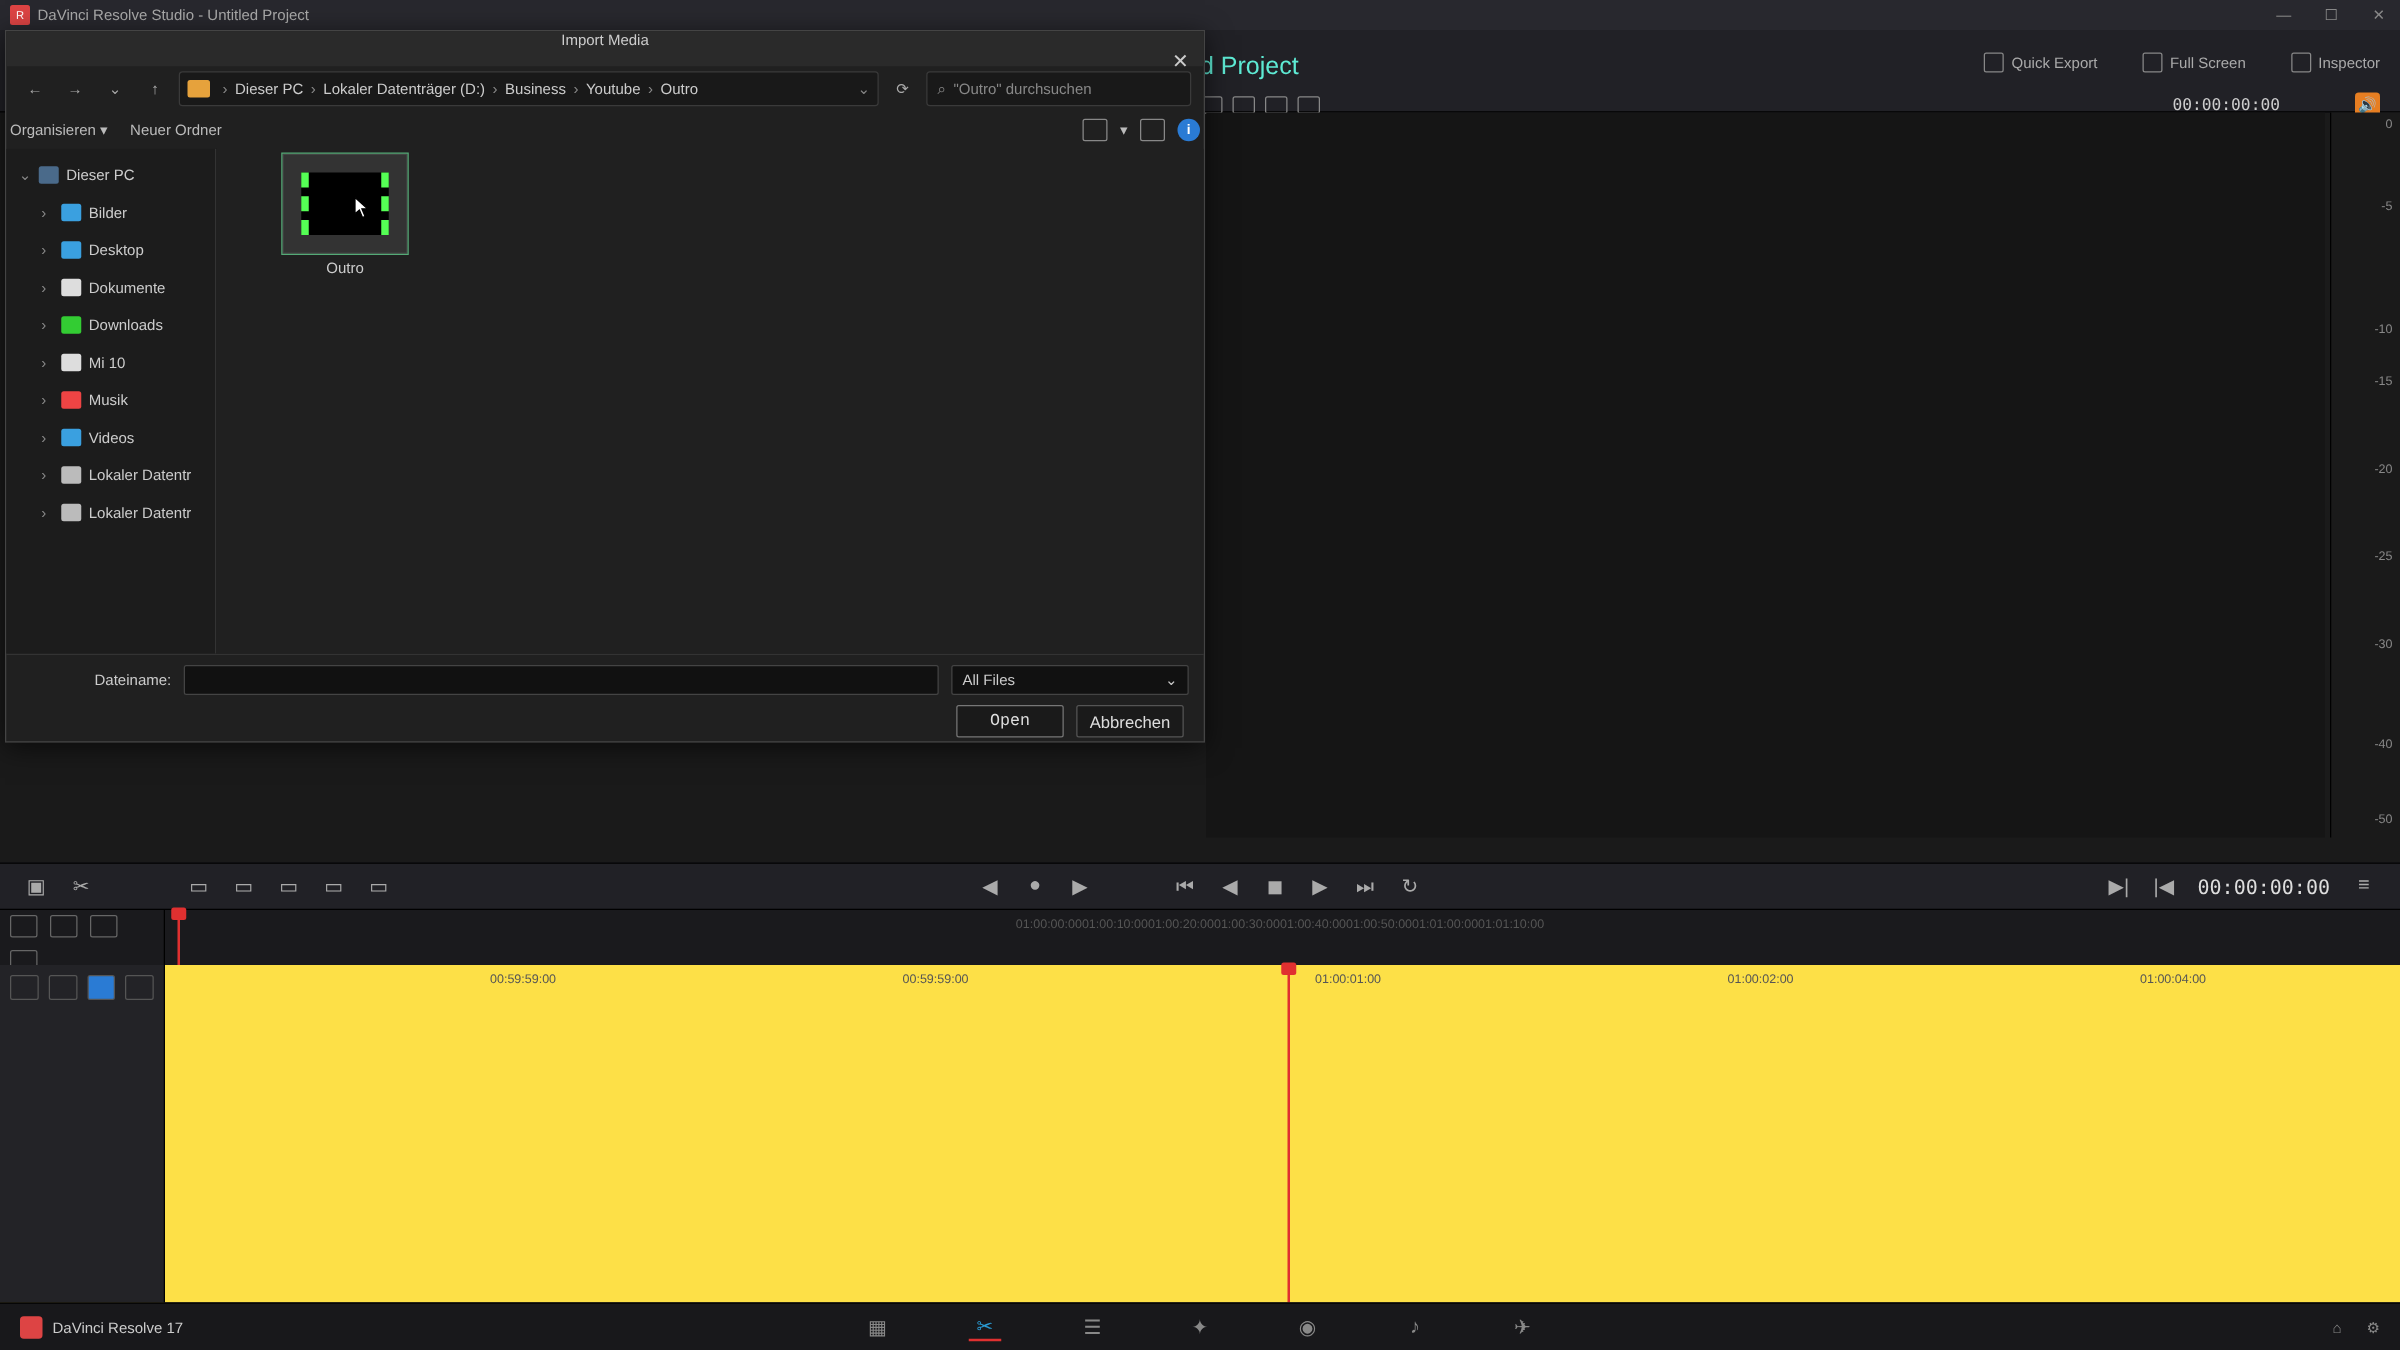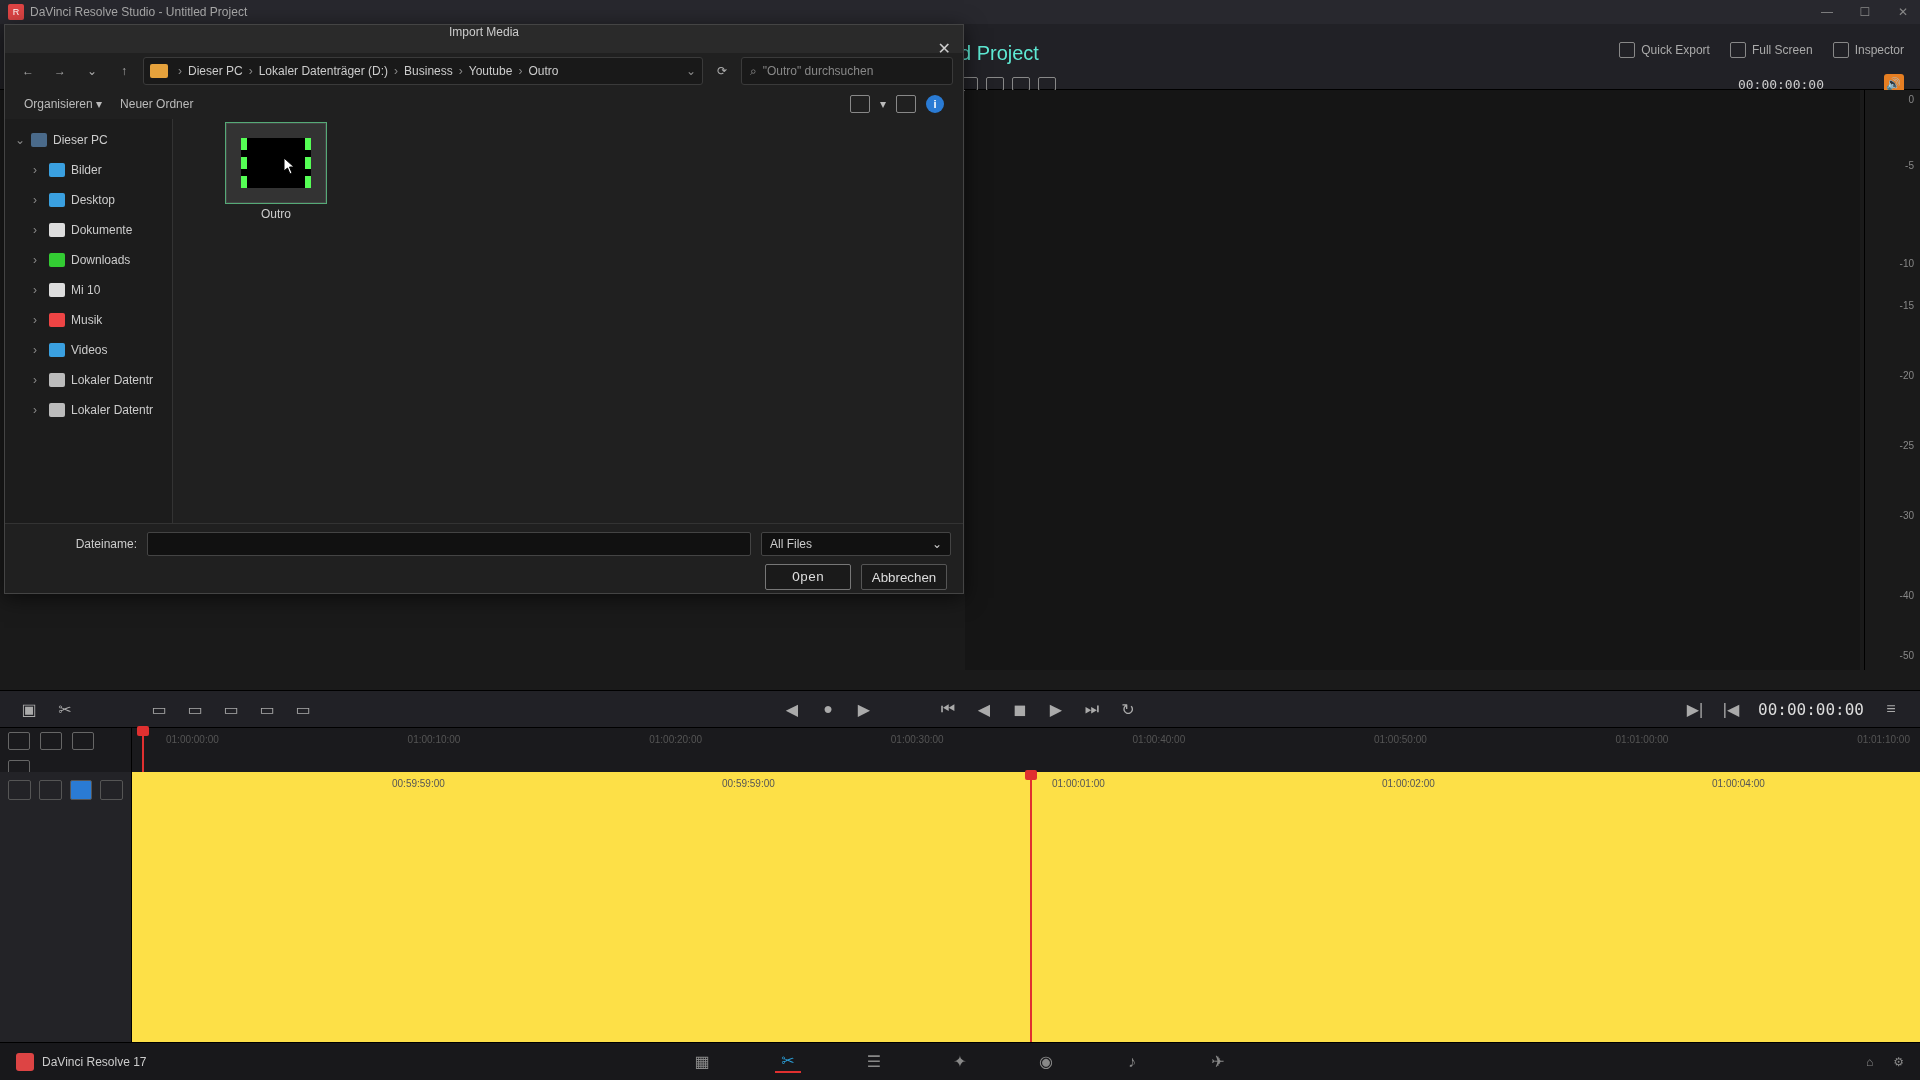--- a/index.html
+++ b/index.html
@@ -7,21 +7,21 @@
 
 
 .titlebar { height:24px; background:#28282e; display:flex; align-items:center; padding:0 8px; color:#aaa; font-size:12px; }
 .titlebar .logo { width:16px; height:16px; background:#d44; border-radius:2px; margin-right:6px; display:inline-flex; align-items:center; justify-content:center; font-size:9px; color:#fff;}
 .titlebar .wincontrols { margin-left:auto; display:flex; gap:20px; color:#888; }
 .titlebar .wincontrols span { width:18px; text-align:center; cursor:pointer;}
 
 
 .mainheader { position:absolute; top:24px; left:0; right:0; height:66px; background:#212126; border-bottom:1px solid #000; }
 .mainheader .projtitle { position:absolute; top:18px; left:960px; color:#5eead4; font-size:20px; font-weight:500;text-align:right;}
-.mainheader .right { position:absolute; top:18px; right:16px; display:flex; gap:20px; align-items:center; color:#aaa;}
+.mainheader .right { position:absolute; top:18px; right:16px; display:flex; gap:36px; align-items:center; color:#aaa;}
 .mainheader .right .item { display:flex; align-items:center; gap:6px; cursor:pointer;}
 .mainheader .right .icon { width:16px; height:16px; border:1px solid #888; border-radius:2px;}
 .mainheader .sub { position:absolute; top:48px; left:960px; right:16px; height:24px; display:flex; align-items:center; }
 .mainheader .viewicons { display:flex; gap:8px;}
 .mainheader .viewicons span { width:18px; height:14px; border:1px solid #888; display:inline-block; border-radius:2px;}
 .mainheader .tc { margin-left:auto; margin-right:60px; color:#ccc; font-family:monospace; font-size:13px;}
 .mainheader .vol { width:20px; height:20px; background:#e67e22; border-radius:3px; display:flex; align-items:center; justify-content:center;}
 
 
 .dialog { position:absolute; top:24px; left:4px; width:960px; height:570px; background:#202020; border:1px solid #444; box-shadow:0 4px 20px rgba(0,0,0,.6); display:flex; flex-direction:column;}
@@ -34,21 +34,21 @@
 .navbtn { width:26px; height:26px; display:flex; align-items:center; justify-content:center; color:#aaa; cursor:pointer; border-radius:3px;}
 .pathbox { flex:0 0 560px; height:28px; background:#191919; border:1px solid #3a3a3a; border-radius:3px; display:flex; align-items:center; padding:0 6px; gap:4px; color:#ccc;}
 .pathbox .foldericon{ width:18px;height:14px; background:#e6a23c; border-radius:2px; display:inline-block; margin-right:4px;}
 .pathbox .chev{ color:#888; margin:0 2px;}
 .pathbox .dd{ margin-left:auto; color:#888;}
 .refresh{ width:26px;height:26px; display:flex;align-items:center;justify-content:center;color:#aaa;cursor:pointer;}
 .searchbox{ flex:1; height:28px; background:#191919;border:1px solid #3a3a3a;border-radius:3px;display:flex;align-items:center;padding:0 8px;color:#888;}
 .searchbox .sicon{ margin-right:6px;}
 
 
-.toolrow{ height:30px; display:flex; align-items:center; padding:0 19px; gap:18px; color:#bbb;}
+.toolrow{ height:30px; display:flex; align-items:center; padding:0 3px; gap:18px; color:#bbb;}
 .toolrow .right{ margin-left:auto; display:flex; gap:10px; align-items:center;}
 .toolrow .iconsq{ width:20px;height:18px; border:1px solid #888; border-radius:2px; display:inline-block;}
 .toolrow .info{ width:18px;height:18px;border-radius:50%;background:#2a7bd4;display:flex;align-items:center;justify-content:center;color:#fff;font-weight:bold;font-size:11px;}
 
 
 .dlgbody{ flex:1; display:flex; overflow:hidden;}
 .tree{ width:168px; background:#1c1c1c; border-right:1px solid #333; padding:6px 0; overflow:auto;}
 .treenode{ height:30px; display:flex; align-items:center; padding-left:10px; gap:6px; cursor:pointer; color:#ccc;}
 .treenode.child{ padding-left:28px;}
 .treenode .arrow{ width:10px; color:#888;}
@@ -95,21 +95,21 @@
 .transport .tr{ margin-left:auto; display:flex; gap:18px; align-items:center;}
 .transport .tcval{ font-family:monospace; color:#ddd; font-size:16px;}
 .tricon{ width:18px; color:#aaa; font-size:16px; text-align:center; cursor:pointer;}
 
 
 .ruler1{ position:absolute; top:728px; left:0; right:0; height:44px; background:#1a1a1d;}
 .ruler1 .toolcol{ width:132px; height:100%; border-right:1px solid #000; display:flex; flex-wrap:wrap; align-items:center; padding:4px 8px; gap:10px;}
 .ruler1 .toolcol span{ width:22px;height:18px;border:1px solid #666;border-radius:2px;display:inline-block;}
 .ruler1 .play1{ position:absolute; top:0; left:142px; width:2px; height:44px; background:#e03030;}
 .ruler1 .play1::before{ content:""; position:absolute;top:-2px;left:-5px;width:12px;height:10px;background:#e03030;border-radius:2px;}
-.ruler1 .ticks{ position:absolute; top:6px; left:166px; right:10px; height:12px; display:flex; justify-content:space-between; color:#555; font-size:10px;}
+.ruler1 .ticks{ position:absolute; top:6px; left:138px; right:10px; height:12px; display:flex; justify-content:center; color:#555; font-size:10px;}
 
 .tracks{ position:absolute; top:772px; left:0; right:0; bottom:38px; background:#fde047;}
 .tracks .trackhdr{ position:absolute; top:0; left:0; width:132px; bottom:0; background:#232327; border-right:1px solid #000;}
 .tracks .trackhdr .btns{ display:flex; gap:8px; padding:8px;}
 .tracks .trackhdr .btns span{ width:24px;height:20px;border:1px solid #555;border-radius:2px;display:inline-block;}
 .tracks .trackhdr .btns span.on{ background:#2a7bd4;}
 .tracks .ruler2{ position:absolute; top:0; left:132px; right:10px; height:26px;}
 .tracks .ruler2 .lbl{ position:absolute; top:6px; color:#555; font-size:10px;}
 .tracks .play2{ position:absolute; top:0; bottom:0; width:2px; background:#e03030;}
 .tracks .play2::before{ content:""; position:absolute; top:-2px; left:-5px; width:12px;height:10px;background:#e03030;border-radius:2px;}

